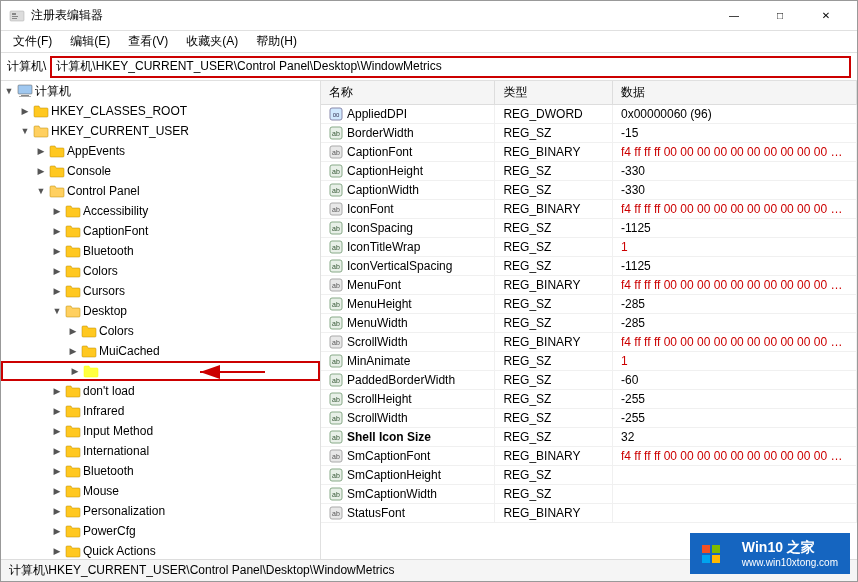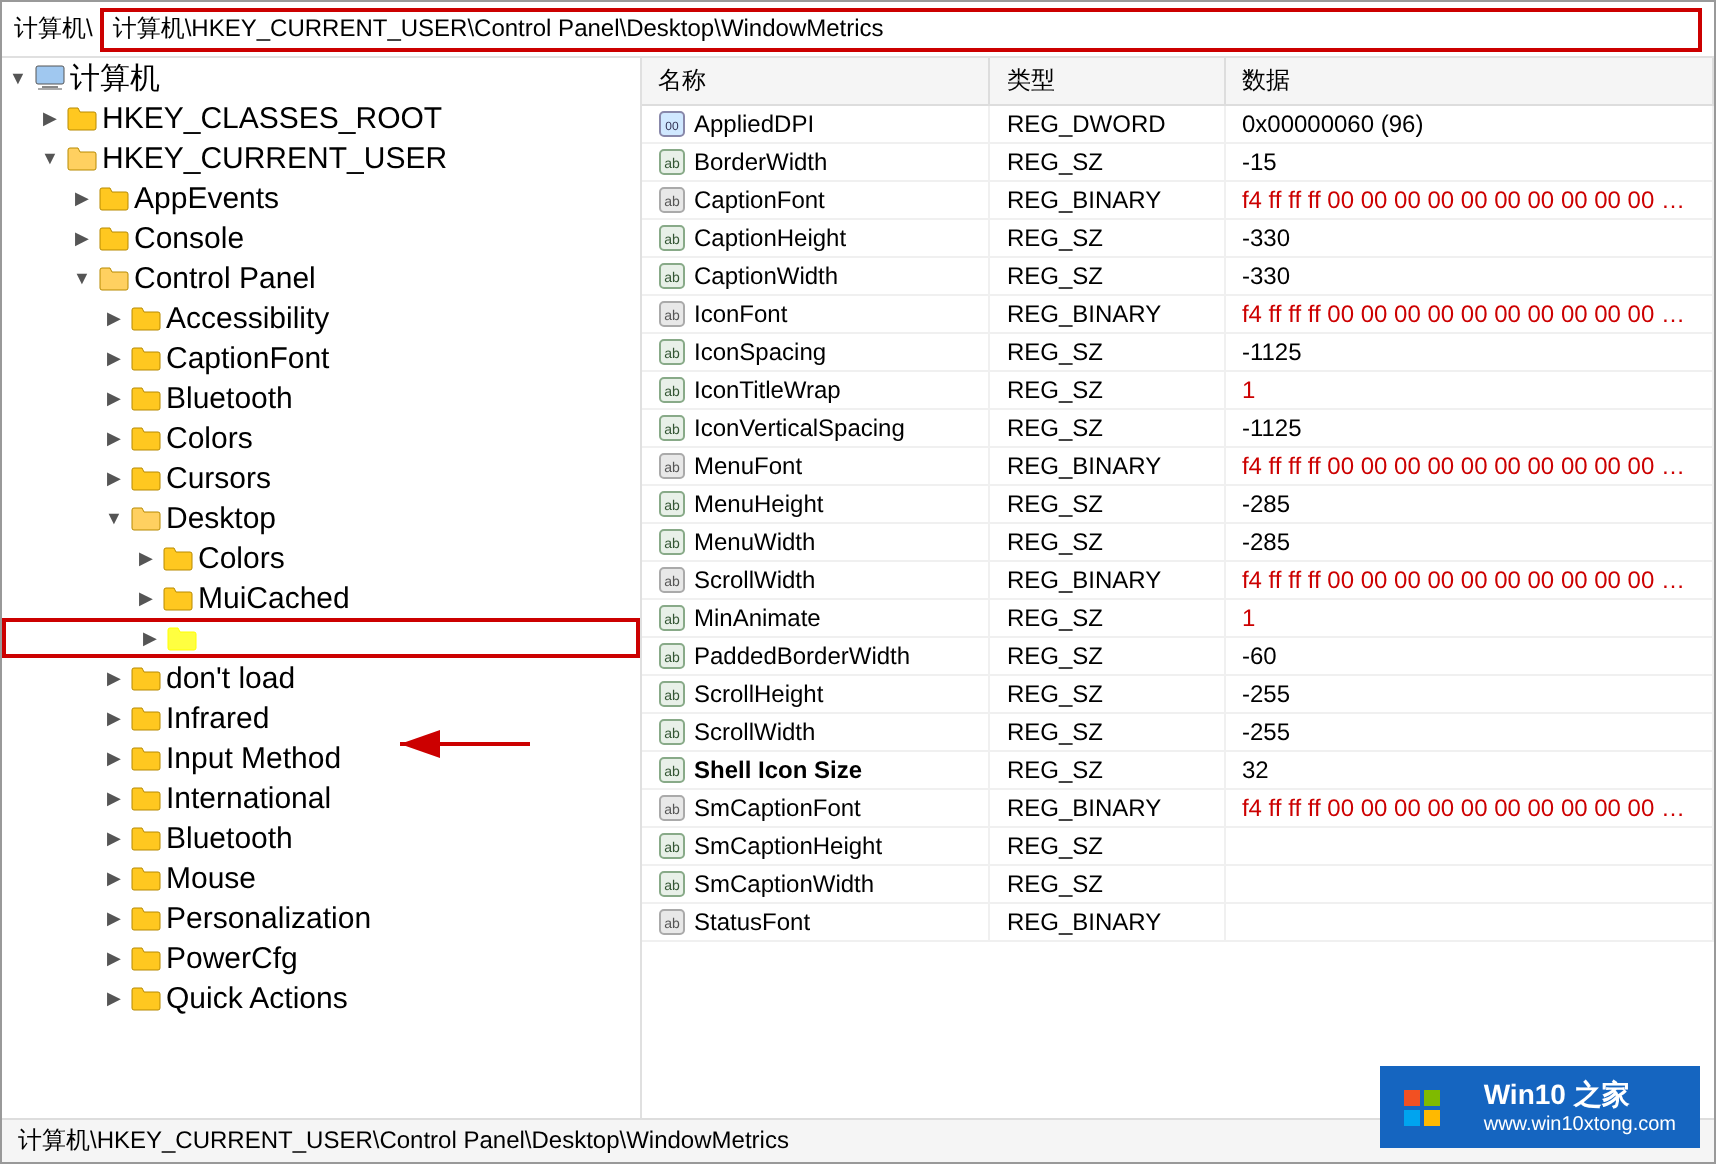--- a/index.html
+++ b/index.html
@@ -151,21 +151,21 @@
     }
 
     .folder-icon {
       width: 16px;
       height: 16px;
       flex-shrink: 0;
       margin-right: 2px;
     }
 
     .tree-label {
-      font-size: 15px;
+      font-size: 12px;
     }
 
     
     .registry-panel {
       flex: 1;
       overflow-y: auto;
       background: #fff;
     }
 
     .registry-table {
@@ -280,21 +280,45 @@
 
     .watermark-line2 {
       font-size: 10px;
     }
   </style>
 </head>
 <body>
 
 <div class="window">
 
-
+  <div class="title-bar">
+    <div class="title-bar-left">
+
+      <svg class="title-icon" viewBox="0 0 16 16">
+        <rect x="1" y="3" width="14" height="10" rx="1" fill="#ddd" stroke="#aaa" stroke-width="0.5"></rect>
+        <rect x="3" y="5" width="4" height="2" fill="#888"></rect>
+        <rect x="3" y="8" width="6" height="1" fill="#888"></rect>
+        <rect x="3" y="10" width="5" height="1" fill="#888"></rect>
+      </svg>
+      <span class="title-text">注册表编辑器</span>
+    </div>
+    <div class="title-bar-controls">
+      <button class="title-btn">—</button>
+      <button class="title-btn">□</button>
+      <button class="title-btn close">✕</button>
+    </div>
+  </div>
+
+  <div class="menu-bar">
+    <span class="menu-item">文件(F)</span>
+    <span class="menu-item">编辑(E)</span>
+    <span class="menu-item">查看(V)</span>
+    <span class="menu-item">收藏夹(A)</span>
+    <span class="menu-item">帮助(H)</span>
+  </div>
 
   <div class="address-bar">
     <span class="address-label">计算机\</span>
     <input class="address-path" readonly="" value="计算机\HKEY_CURRENT_USER\Control Panel\Desktop\WindowMetrics" style="">
   </div>
 
   <div class="main-content">
 
     <div class="tree-panel" id="tree-panel">
 

